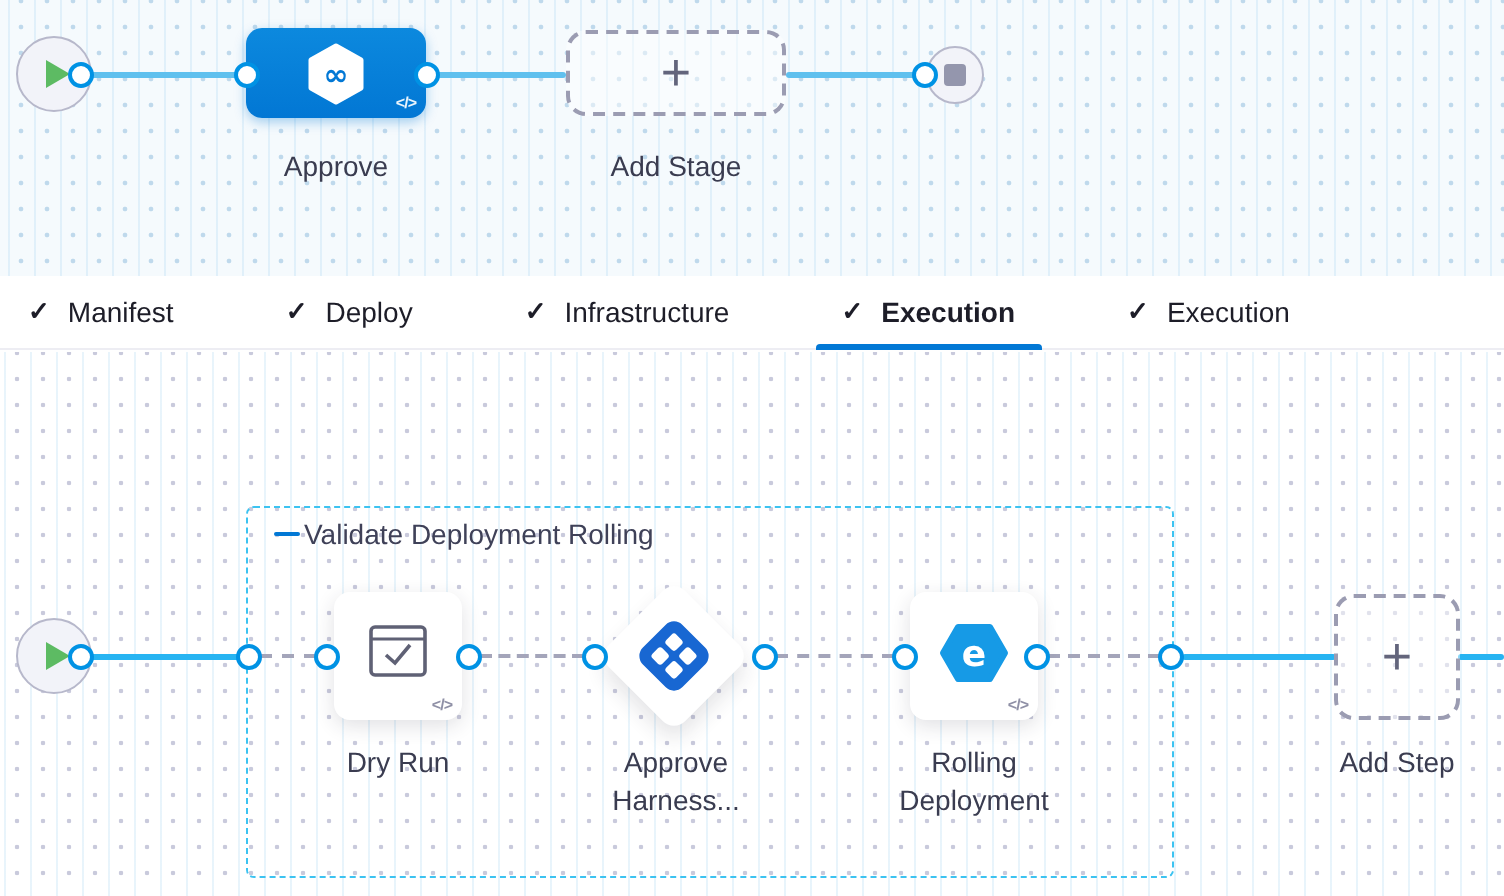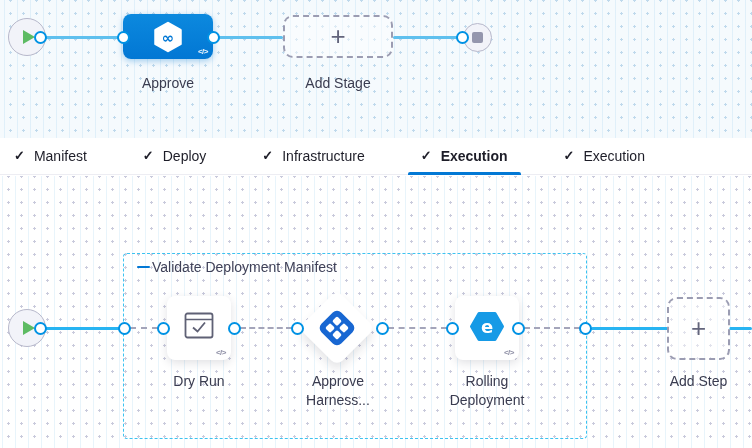--- a/index.html
+++ b/index.html
@@ -155,21 +155,21 @@
       <span class="check">✓</span>
       <span class="tab-label">Execution</span>
     </div>
   </nav>
 
   <section class="canvas-bottom">
 
     <div class="step-group" style="left:123px;top:77px;width:462px;height:184px">
       <div class="group-label">
         <span class="group-dash"></span>
-        <span>Validate Deployment Manifest</span>
+        <span>Validate Deployment Rolling</span>
       </div>
     </div>
 
     <div class="node-circle" style="left:8px;top:133px;width:38px;height:38px">
       <span class="play-tri"></span>
     </div>
     <div class="wire bright" style="left:40px;top:151px;width:84px"></div>
     <div class="port" style="left:34px;top:146px"></div>
     <div class="port" style="left:118px;top:146px"></div>
 

